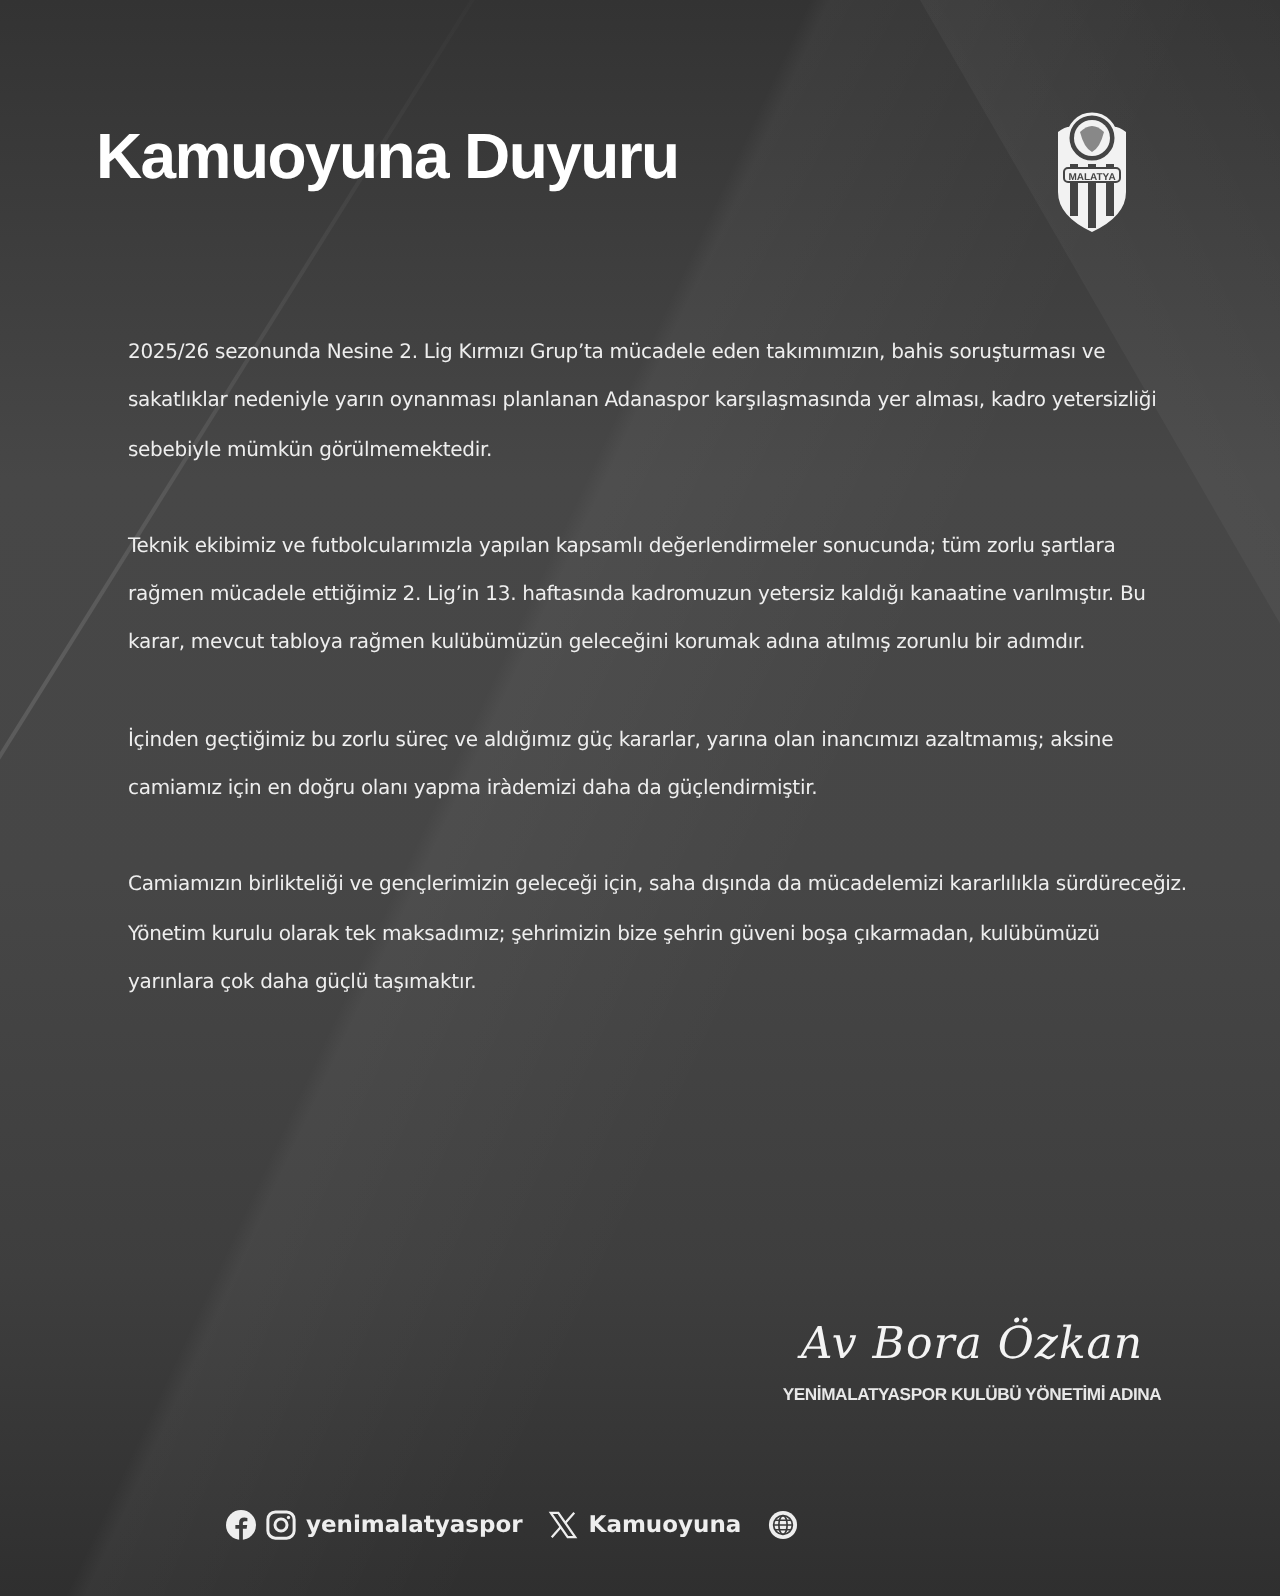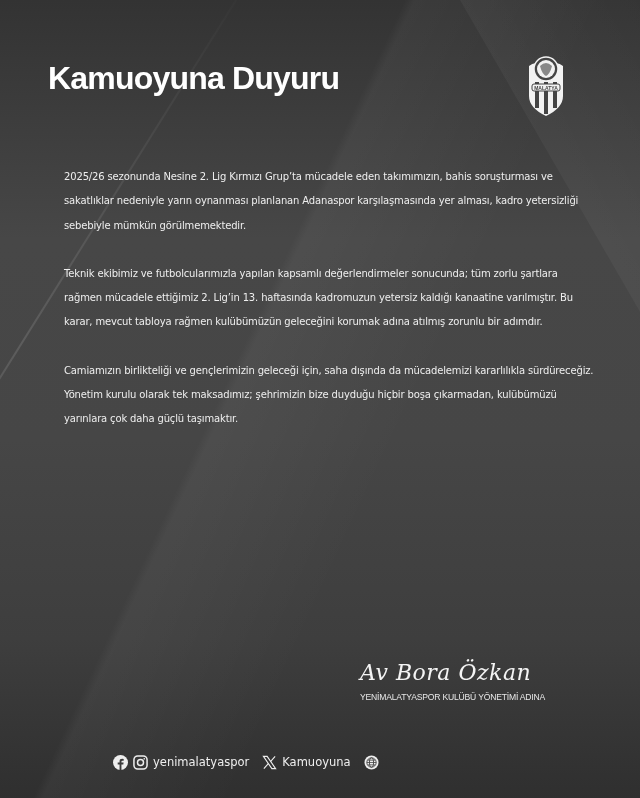--- a/index.html
+++ b/index.html
@@ -35,39 +35,39 @@
     position: absolute; left: 526px; top: 52px; width: 40px; height: 66px;
   }
   .body-text {
     position: absolute; left: 64px; top: 145px; width: 530px;
     font-size: 10px; line-height: 24.3px; color: #eeeeee;
     letter-spacing: -0.15px;
     margin-top: 20px;
   }
   .body-text p { margin: 0 0 24px 0; }
   .signature {
-    position: absolute; left: 360px; top: 660px; width: 220px; text-align: left;
+    position: absolute; left: 376px; top: 660px; width: 220px; text-align: center;
   }
   .sig-name {
     font-family: "DejaVu Serif", serif; font-style: italic;
     font-size: 22px; color: #f4f4f4; letter-spacing: 0.5px;
     display: block; margin-bottom: 6px;
   }
   .sig-line {
     display: block; font-family: "Liberation Sans", sans-serif;
-    font-size: 8.6px; line-height: 13.5px; color: #e8e8e8; letter-spacing: -0.2px;
+    font-size: 8.6px; line-height: 13.5px; color: #e8e8e8; letter-spacing: -0.2px; font-weight: bold;
   }
   .footer {
     position: absolute; left: 113px; top: 752px; height: 20px;
     display: flex; align-items: center; font-size: 11.5px; color: #eeeeee;
     font-family: "DejaVu Sans", sans-serif;
   }
   .footer .icon { width: 15px; height: 15px; display: inline-block; margin-right: 5px; }
   .footer .gap { width: 13px; }
-  .footer a { color: #eeeeee; text-decoration: none; }
+  .footer a { color: #eeeeee; text-decoration: none; font-weight: bold; }
 </style>
 </head>
 <body>
 
 <div class="page">
   <div class="streak1"></div>
   <div class="streak2"></div>
 
   <div class="title">Kamuoyuna Duyuru</div>
 
@@ -81,21 +81,22 @@
       <text x="20" y="38" font-size="5" text-anchor="middle" fill="#444" font-family="Liberation Sans, sans-serif" font-weight="bold">MALATYA</text>
       <circle cx="20" cy="17" r="12" fill="#444" stroke="#f2f2f2" stroke-width="1.5"></circle>
       <circle cx="20" cy="17" r="9" fill="#f2f2f2"></circle>
       <path d="M14 14 Q20 8 26 14 Q24 22 20 24 Q16 22 14 14 Z" fill="#888"></path>
     </svg>
   </div>
 
   <div class="body-text">
     <p>2025/26 sezonunda Nesine 2. Lig Kırmızı Grup’ta mücadele eden takımımızın, bahis soruşturması ve sakatlıklar nedeniyle yarın oynanması planlanan Adanaspor karşılaşmasında yer alması, kadro yetersizliği sebebiyle mümkün görülmemektedir.</p>
     <p>Teknik ekibimiz ve futbolcularımızla yapılan kapsamlı değerlendirmeler sonucunda; tüm zorlu şartlara rağmen mücadele ettiğimiz 2. Lig’in 13. haftasında kadromuzun yetersiz kaldığı kanaatine varılmıştır. Bu karar, mevcut tabloya rağmen kulübümüzün geleceğini korumak adına atılmış zorunlu bir adımdır.</p>
-    <p>Camiamızın birlikteliği ve gençlerimizin geleceği için, saha dışında da mücadelemizi kararlılıkla sürdüreceğiz. Yönetim kurulu olarak tek maksadımız; şehrimizin bize duyduğu hiçbir boşa çıkarmadan, kulübümüzü yarınlara çok daha güçlü taşımaktır.</p>
+    <p>İçinden geçtiğimiz bu zorlu süreç ve aldığımız güç kararlar, yarına olan inancımızı azaltmamış; aksine camiamız için en doğru olanı yapma iràdemizi daha da güçlendirmiştir.</p>
+    <p>Camiamızın birlikteliği ve gençlerimizin geleceği için, saha dışında da mücadelemizi kararlılıkla sürdüreceğiz. Yönetim kurulu olarak tek maksadımız; şehrimizin bize şehrin güveni boşa çıkarmadan, kulübümüzü yarınlara çok daha güçlü taşımaktır.</p>
   </div>
 
   <div class="signature">
     <span class="sig-name">Av Bora Özkan</span>
     <span class="sig-line">YENİMALATYASPOR KULÜBÜ YÖNETİMİ ADINA</span>
   </div>
 
   <div class="footer">
     <span class="icon">
       <svg width="15" height="15" viewBox="0 0 16 16">

